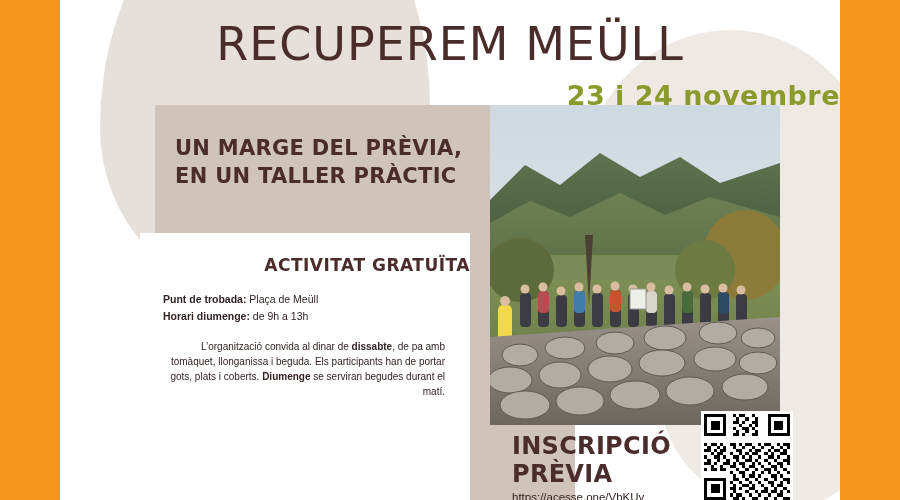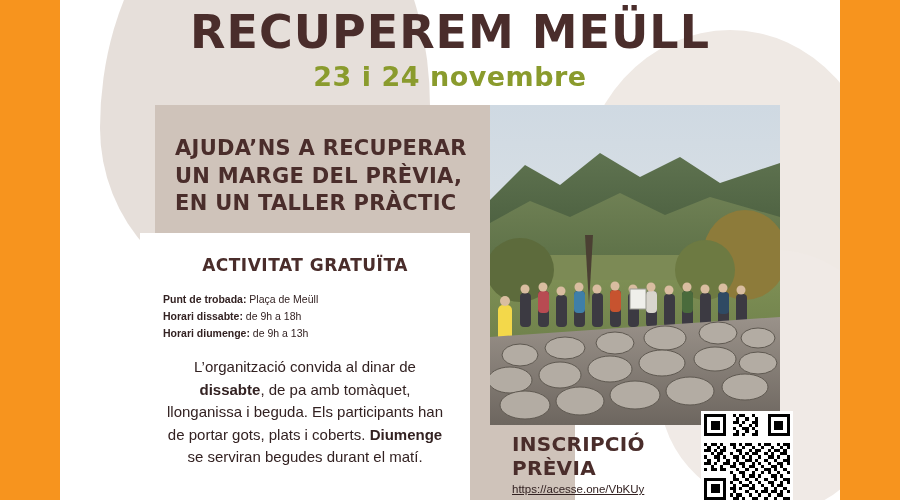--- a/index.html
+++ b/index.html
@@ -64,34 +64,35 @@
   .title-wrap {
     position: absolute;
     left: 0;
     top: 8px;
     width: 780px;
     text-align: center;
     z-index: 5;
   }
   .main-title {
     font-family: "DejaVu Sans", sans-serif;
-    font-weight: bold;
+    font-weight: normal;
     font-size: 46px;
     letter-spacing: 1px;
     color: #4a2d2b;
-    margin: 0;
+    margin: 12px;
     line-height: 1.05;
   }
   .subtitle {
     font-family: "DejaVu Sans", sans-serif;
     font-weight: bold;
     font-size: 27px;
     color: #8a9b2d;
     margin: 5px 0 0 0;
     letter-spacing: 0.5px;
+    text-align: right;
   }
   
   .panel {
     position: absolute;
     left: 95px;
     top: 105px;
     width: 420px;
     height: 395px;
     background: #cfc3ba;
     z-index: 4;
@@ -114,42 +115,42 @@
     left: 80px;
     top: 233px;
     width: 330px;
     height: 267px;
     background: #ffffff;
     z-index: 6;
     padding: 0;
   }
   .free-title {
     margin: 22px 0 0 0;
-    text-align: center;
+    text-align: right;
     font-family: "DejaVu Sans", sans-serif;
     font-weight: bold;
     font-size: 17px;
     color: #4a2d2b;
     letter-spacing: 0.5px;
   }
   .details {
     margin: 16px 25px 0 23px;
     font-size: 10.5px;
     color: #332222;
     line-height: 1.62;
   }
   .details .lbl {
     font-weight: bold;
   }
   .note {
     margin: 14px 25px 0 25px;
-    font-size: 15px;
+    font-size: 10px;
     color: #332222;
     line-height: 1.5;
-    text-align: center;
+    text-align: right;
   }
   .note b { font-weight: bold; }
   
   .photo {
     position: absolute;
     left: 430px;
     top: 105px;
     width: 290px;
     height: 320px;
     z-index: 7;
@@ -161,21 +162,21 @@
   .insc {
     position: absolute;
     left: 452px;
     top: 432px;
     width: 190px;
     z-index: 7;
   }
   .insc-title {
     font-family: "DejaVu Sans", sans-serif;
     font-weight: bold;
-    font-size: 20px;
+    font-size: 24px;
     color: #4a2d2b;
     letter-spacing: 0.3px;
     margin: 0;
   }
   .insc-line {
     font-size: 11.5px;
     color: #332222;
     margin: 7px 0 0 0;
   }
   .insc-url {
@@ -206,34 +207,30 @@
     <div class="deco-blob deco-2"></div>
     <div class="deco-blob deco-3"></div>
 
     <div class="title-wrap">
       <h1 class="main-title">RECUPEREM MEÜLL</h1>
       <p class="subtitle">23 i 24 novembre</p>
     </div>
 
     <div class="panel">
       <div class="panel-heading">
-        <div>AJUDA’NS A RECUPERAR</div>
         <div>UN MARGE DEL PRÈVIA,</div>
         <div>EN UN TALLER PRÀCTIC</div>
       </div>
     </div>
 
     <div class="free-box">
       <div class="free-title">ACTIVITAT GRATUÏTA</div>
       <div class="details">
         <div>
           <span class="lbl">Punt de trobada:</span><span> Plaça de Meüll</span>
-        </div>
-        <div>
-          <span class="lbl">Horari dissabte:</span><span> de 9h a 18h</span>
         </div>
         <div>
           <span class="lbl">Horari diumenge:</span><span> de 9h a 13h</span>
         </div>
       </div>
       <p class="note">
         <span>L’organització convida al dinar de </span><b>dissabte</b><span>, de pa amb tomàquet, llonganissa i beguda. Els participants han de portar gots, plats i coberts. </span><b>Diumenge</b><span> se serviran begudes durant el matí.</span>
       </p>
     </div>
 

